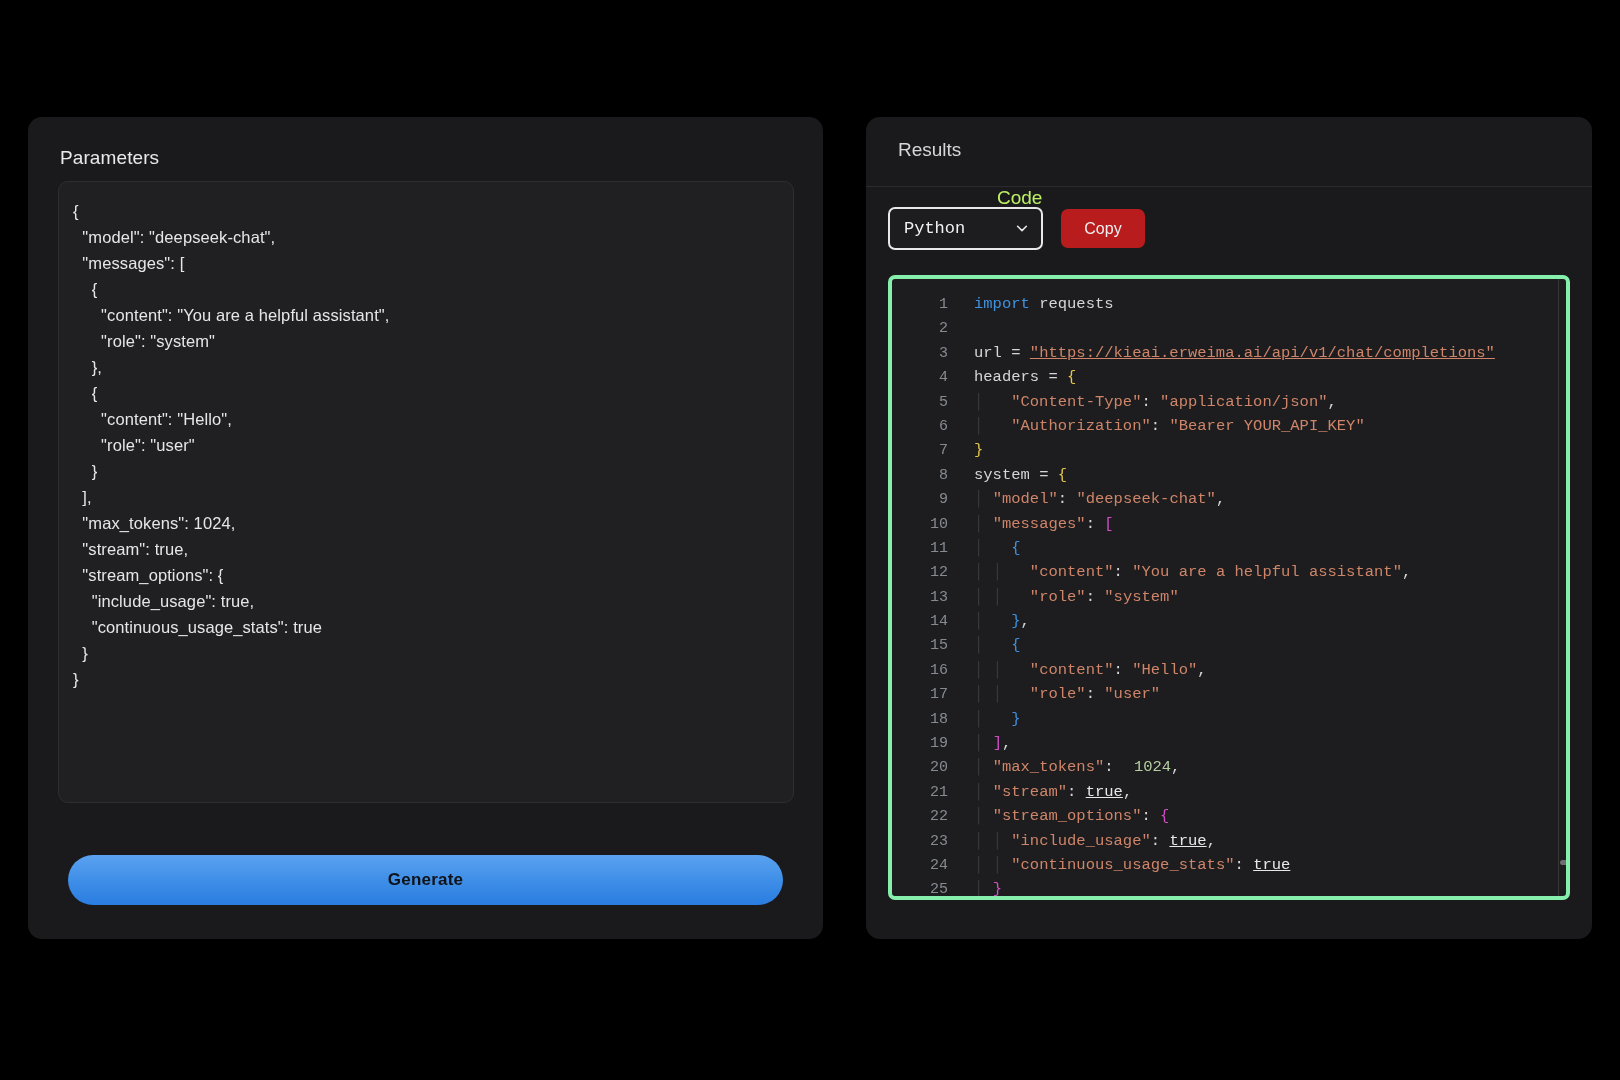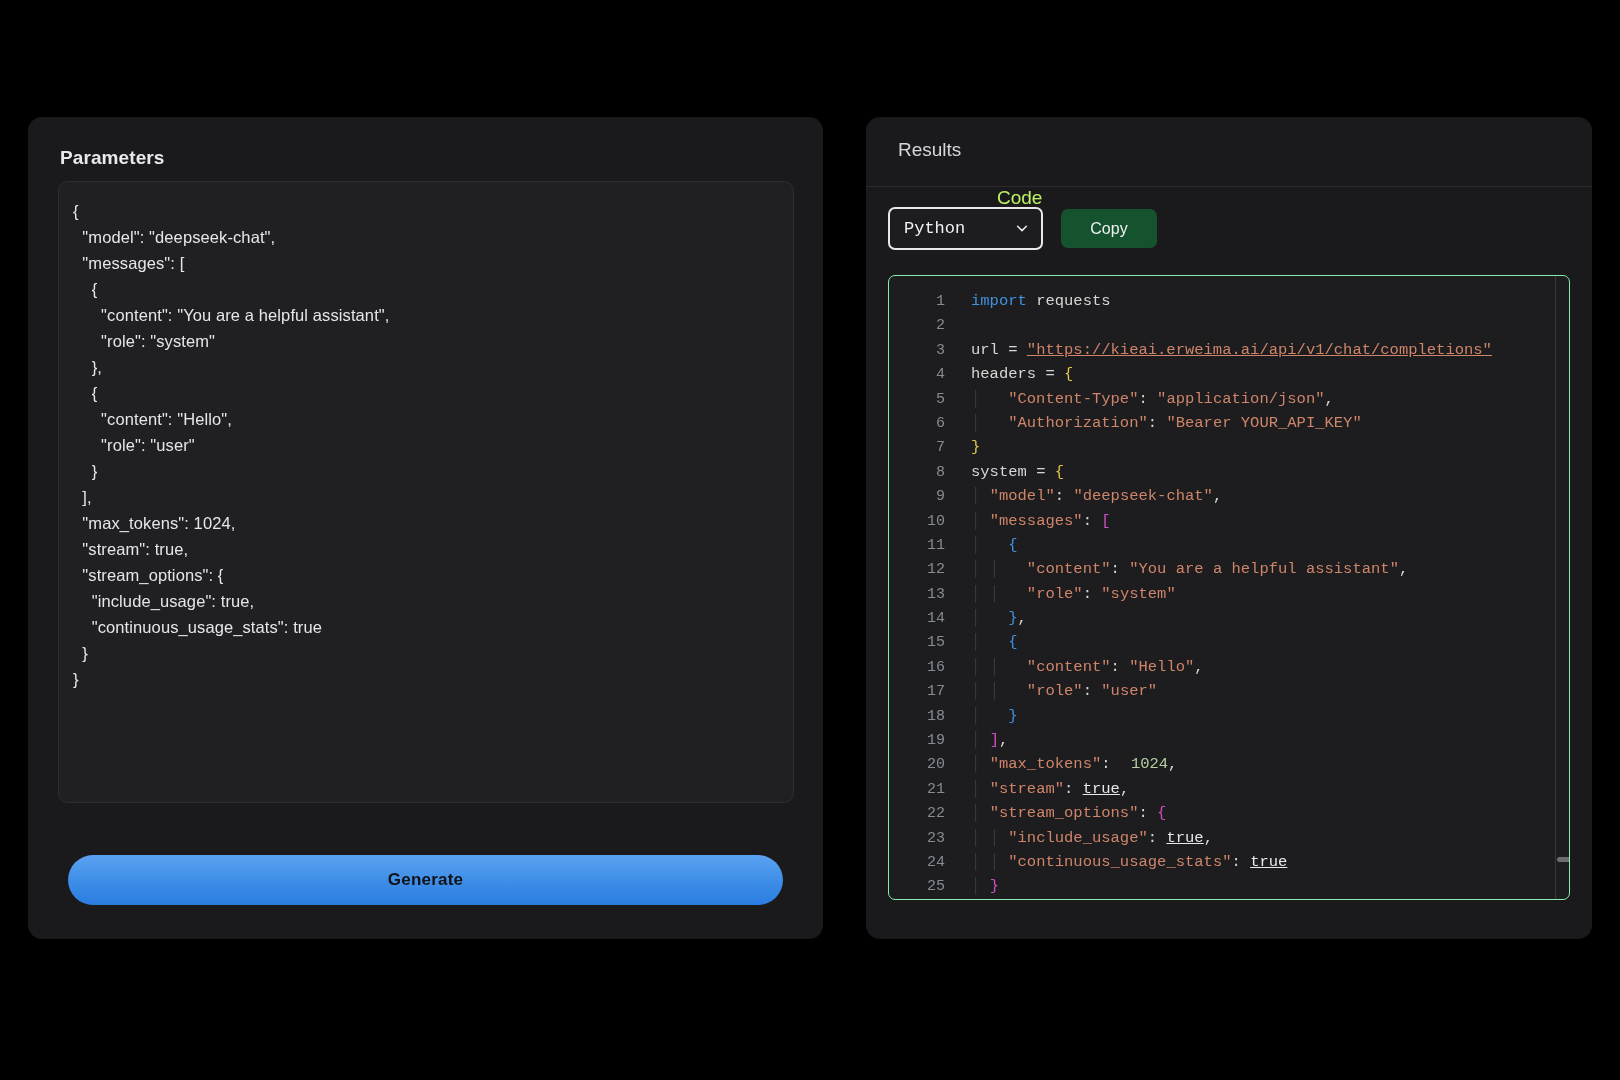--- a/index.html
+++ b/index.html
@@ -21,21 +21,21 @@
     position: absolute;
     left: 28px; top: 117px;
     width: 795px; height: 822px;
     background: #1a1a1c;
     border-radius: 14px;
   }
   .panel-title {
     position: absolute;
     left: 32px; top: 30px;
     font-size: 19px;
-    font-weight: 700;
+    font-weight: 400;
     color: #e9e9ec;
     letter-spacing: .1px;
   }
   #params-box {
     position: absolute;
     left: 30px; top: 64px;
     width: 736px; height: 622px;
     background: #202022;
     border: 1px solid #2e2e31;
     border-radius: 10px;
@@ -120,37 +120,37 @@
   }
   #select-chevron {
     position: absolute;
     left: 149px; top: 104px;
     width: 14px; height: 14px;
     pointer-events: none;
   }
   #copy-button {
     position: absolute;
     left: 195px; top: 92px;
-    width: 96px; height: 39px;
-    background: #14532d;
+    width: 84px; height: 39px;
+    background: #b91c1c;
     color: #f0f0f2;
     border: none;
     border-radius: 7px;
     font-family: "Liberation Sans", sans-serif;
     font-size: 16px;
     cursor: pointer;
   }
 
   
   #code-area {
     position: absolute;
     left: 22px; top: 158px;
     width: 682px; height: 625px;
     background: #1d1d1f;
-    border: 1px solid #86efac;
+    border: 4px solid #86efac;
     border-radius: 7px;
     overflow: hidden;
   }
   #code-scroll {
     position: absolute;
     left: 0; top: 0;
     width: 682px; height: 625px;
     overflow: hidden;
   }
   #code-lines {

